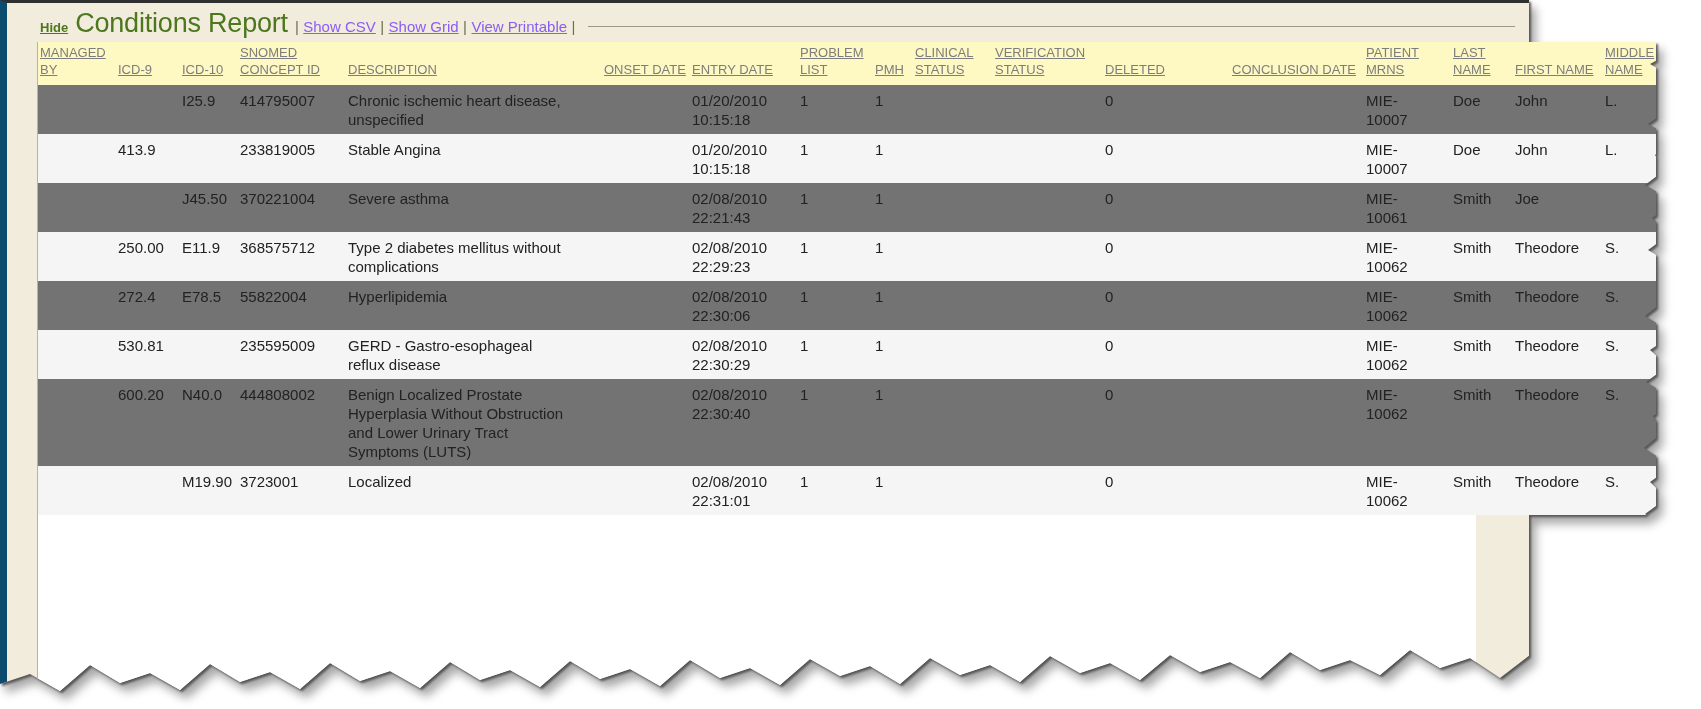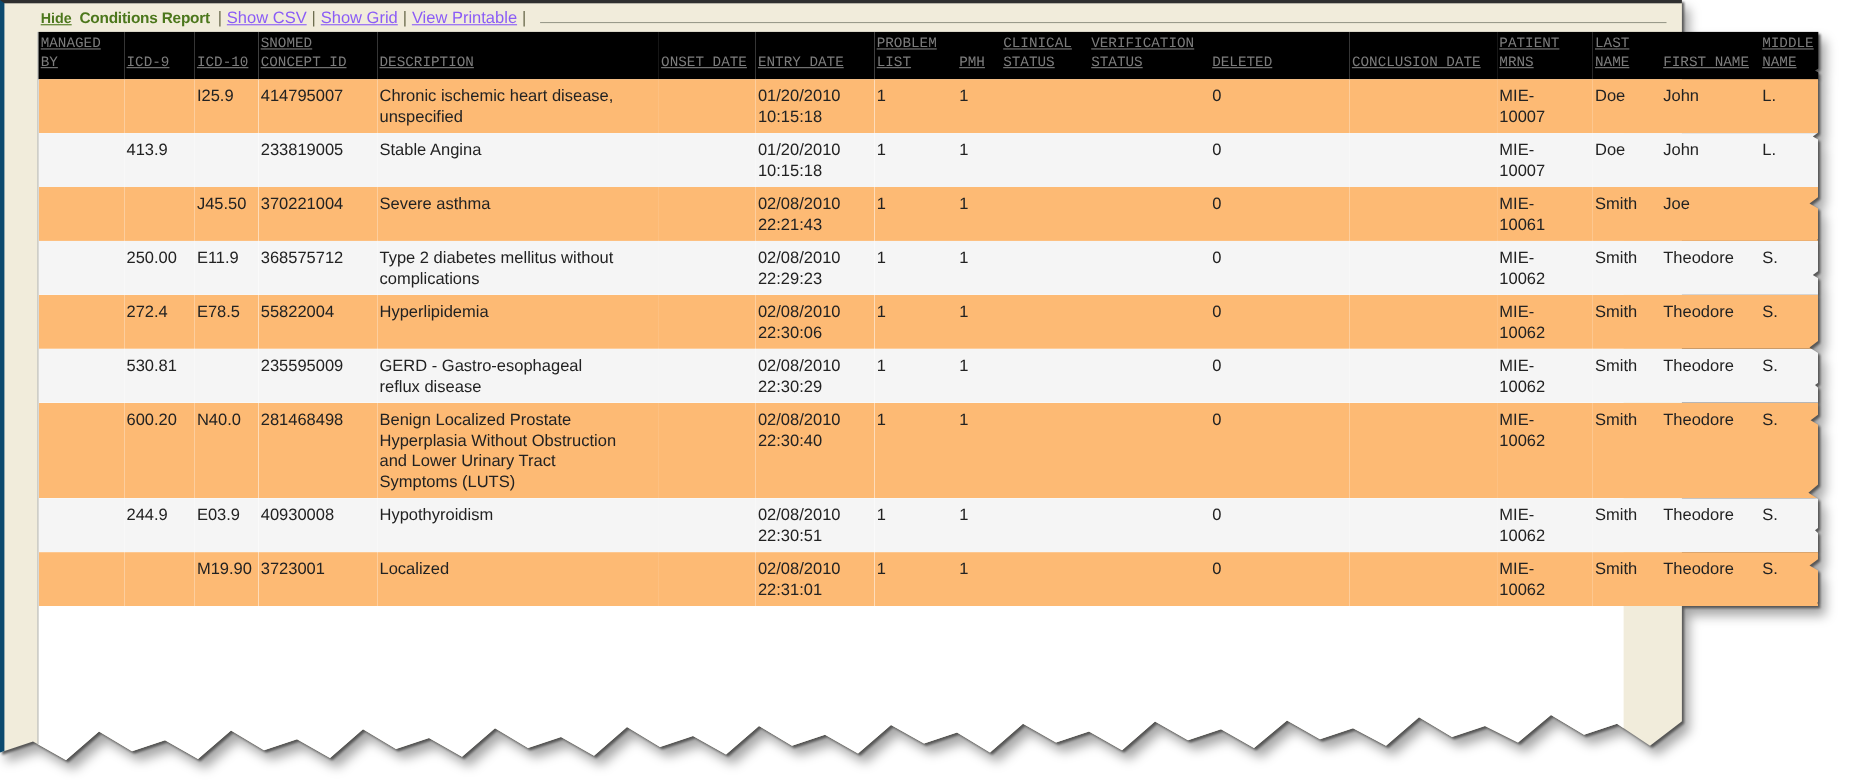--- a/index.html
+++ b/index.html
@@ -5,53 +5,53 @@
   html,body{margin:0;padding:0;background:#ffffff;}
   body{font-family:"Liberation Sans","DejaVu Sans",sans-serif;}
 
   .shadow-wrap{
     position:relative;width:1701px;height:709px;overflow:hidden;
     filter: drop-shadow(2px 2px 1px rgba(70,70,70,0.85)) drop-shadow(5px 7px 5px rgba(0,0,0,0.35));
   }
   .screenshot{
     position:relative;width:1529px;height:709px;box-sizing:border-box;
     background:#f1ecdb;
-    border-top:3px solid #2f2f2f;border-left:4px solid #0c4a6e;
+    border-top:3px solid #2f2f2f;border-left:7px solid #0c4a6e;
     clip-path: polygon(0px 0px,1655px 0px,1670px 6px,1652px 14px,1680px 26px,1660px 38px,1672px 52px,1650px 64px,1678px 80px,1658px 95px,1668px 110px,1648px 124px,1676px 140px,1655px 155px,1665px 170px,1645px 185px,1675px 202px,1652px 218px,1670px 234px,1648px 250px,1678px 268px,1656px 284px,1666px 300px,1645px 316px,1674px 334px,1650px 350px,1668px 366px,1646px 382px,1676px 400px,1653px 416px,1663px 432px,1644px 448px,1672px 466px,1650px 482px,1667px 498px,1645px 514px,1675px 532px,1652px 548px,1662px 564px,1642px 580px,1670px 598px,1648px 614px,1660px 630px,1640px 645px,1620px 660px,1590px 648px,1560px 672px,1530px 655px,1500px 678px,1470px 658px,1440px 668px,1410px 650px,1380px 675px,1350px 660px,1320px 670px,1290px 652px,1260px 678px,1230px 662px,1200px 672px,1170px 655px,1140px 680px,1110px 663px,1080px 673px,1050px 656px,1020px 682px,990px 665px,960px 675px,930px 658px,900px 684px,870px 666px,840px 676px,810px 659px,780px 685px,750px 668px,720px 678px,690px 660px,660px 686px,630px 669px,600px 679px,570px 661px,540px 687px,510px 670px,480px 680px,450px 662px,420px 688px,390px 671px,360px 681px,330px 663px,300px 689px,270px 672px,240px 682px,210px 664px,180px 690px,150px 673px,120px 683px,90px 665px,60px 691px,30px 674px,15px 679px,0px 684px);
   }
 
   
   .report-header{
     display:flex;align-items:baseline;gap:7px;
     padding:5px 10px 3px 33px;white-space:nowrap;
   }
   .hide-link{font-size:13px;font-weight:bold;color:#4c771c;text-decoration:underline;cursor:pointer;}
-  .page-title{font-size:14px;font-weight:bold;color:#4c771c;letter-spacing:-0.2px;}
+  .page-title{font-size:27px;font-weight:normal;color:#4c771c;letter-spacing:-0.2px;}
   .action-link{font-size:15px;color:#8b5cf6;text-decoration:underline;cursor:pointer;}
   .pipe{font-size:15px;color:#6e6e50;}
   .header-rule{flex:1 1 auto;border-top:1px solid #9a9a8b;align-self:center;margin:6px 4px 0 6px;}
 
   
   .table-panel{
     margin-left:30px;margin-right:53px;background:#ffffff;
     border-left:1px solid #b3b3ab;min-height:700px;
   }
   table.report{border-collapse:collapse;table-layout:fixed;width:1618px;}
   table.report th{
     font-size:13px;font-weight:normal;color:#7d7d7d;text-transform:uppercase;
     text-align:left;vertical-align:bottom;text-decoration:underline;
     padding:2px 2px 7px 2px;line-height:17px;cursor:pointer;
   }
-  table.report thead tr{background:#000000;font-family:Liberation Mono, monospace;}
+  table.report thead tr{background:#fef9c3;}
   table.report td{
     font-size:15px;color:#222222;vertical-align:top;text-align:left;
     padding:6px 2px 5px 2px;line-height:19px;white-space:pre-line;
     overflow:hidden;
   }
-  table.report tbody tr{background:#fdba74;}
+  table.report tbody tr{background:#737373;}
   table.report tbody tr:nth-child(even){background:#f5f5f5;}
 </style>
 </head>
 <body>
 
 <div class="shadow-wrap">
   <div class="screenshot">
 
     <div class="report-header">
       <a class="hide-link">Hide</a>
@@ -229,49 +229,28 @@
               <td class="col-patient_mrns">MIE-
 10062</td>
               <td class="col-last_name">Smith</td>
               <td class="col-first_name">Theodore</td>
               <td class="col-middle_name">S.</td>
             </tr>
             <tr>
               <td class="col-managed_by"></td>
               <td class="col-icd9">600.20</td>
               <td class="col-icd10">N40.0</td>
-              <td class="col-snomed_concept_id">281468498</td>
+              <td class="col-snomed_concept_id">444808002</td>
               <td class="col-description">Benign Localized Prostate
 Hyperplasia Without Obstruction
 and Lower Urinary Tract
 Symptoms (LUTS)</td>
               <td class="col-onset_date"></td>
               <td class="col-entry_date">02/08/2010
 22:30:40</td>
-              <td class="col-problem_list">1</td>
-              <td class="col-pmh">1</td>
-              <td class="col-clinical_status"></td>
-              <td class="col-verification_status"></td>
-              <td class="col-deleted">0</td>
-              <td class="col-conclusion_date"></td>
-              <td class="col-patient_mrns">MIE-
-10062</td>
-              <td class="col-last_name">Smith</td>
-              <td class="col-first_name">Theodore</td>
-              <td class="col-middle_name">S.</td>
-            </tr>
-            <tr>
-              <td class="col-managed_by"></td>
-              <td class="col-icd9">244.9</td>
-              <td class="col-icd10">E03.9</td>
-              <td class="col-snomed_concept_id">40930008</td>
-              <td class="col-description">Hypothyroidism</td>
-              <td class="col-onset_date"></td>
-              <td class="col-entry_date">02/08/2010
-22:30:51</td>
               <td class="col-problem_list">1</td>
               <td class="col-pmh">1</td>
               <td class="col-clinical_status"></td>
               <td class="col-verification_status"></td>
               <td class="col-deleted">0</td>
               <td class="col-conclusion_date"></td>
               <td class="col-patient_mrns">MIE-
 10062</td>
               <td class="col-last_name">Smith</td>
               <td class="col-first_name">Theodore</td>

